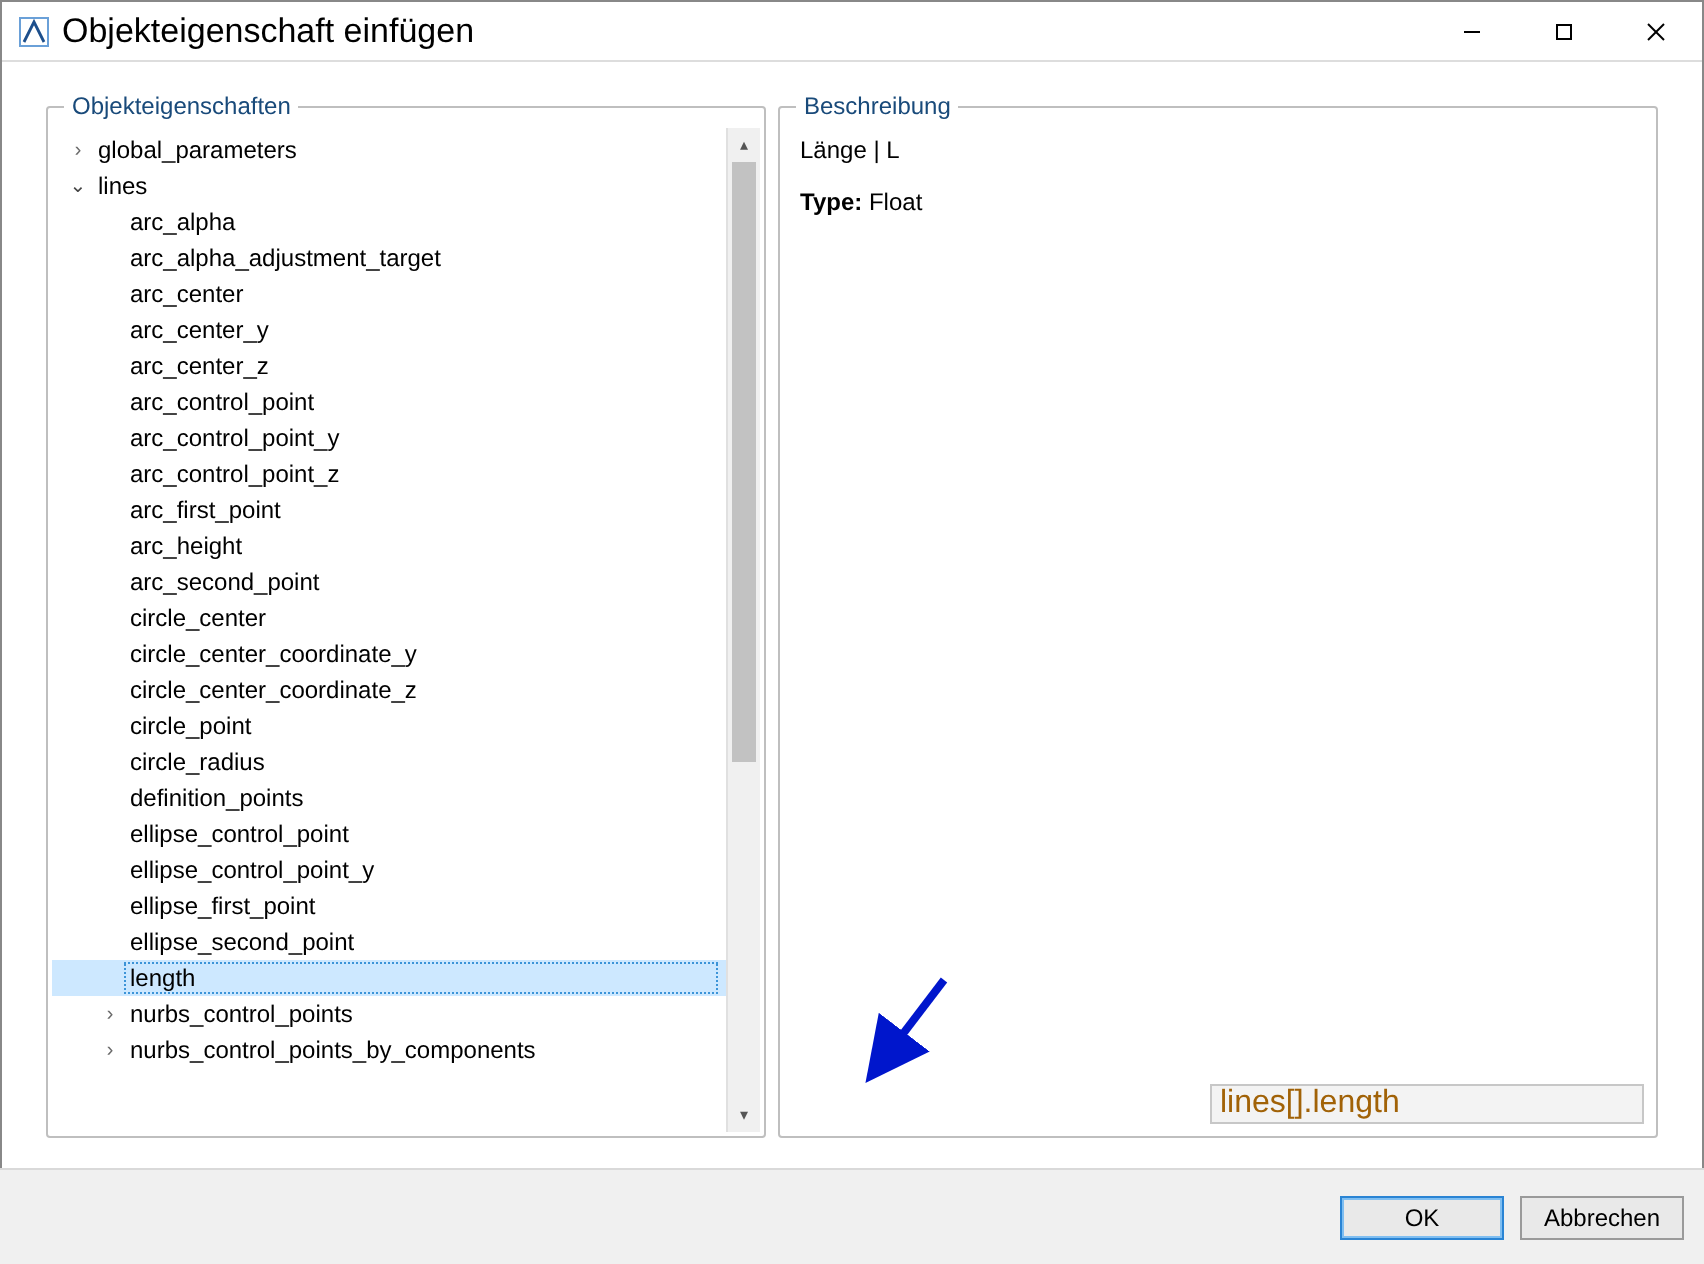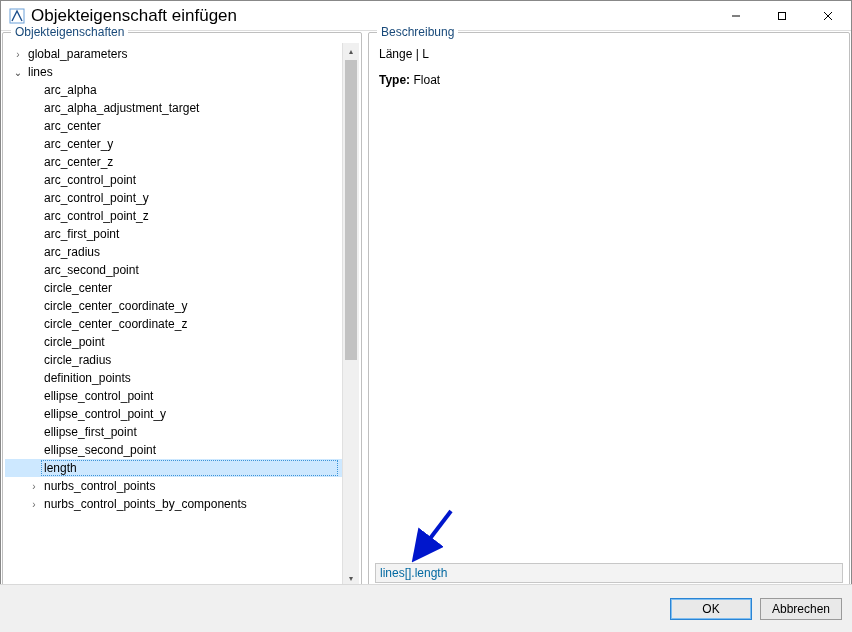--- a/index.html
+++ b/index.html
@@ -35,33 +35,33 @@
     width: 46px; height: 30px;
     display: flex; align-items: center; justify-content: center;
     font-family: "Segoe UI Symbol", sans-serif;
     font-size: 10px;
   }
 
   .content {
     position: absolute;
     top: 30px; left: 0; right: 0;
     height: 562px;
-    padding: 2px;
+    padding: 23px;
     display: flex;
     gap: 6px;
   }
   .panel {
     border: 1px solid #bfbfbf;
     border-radius: 2px;
     padding-top: 0;
     position: relative;
     background: #fff;
   }
   .panel.left { width: 360px; }
-  .panel.right { flex: 1; display: flex; flex-direction: column; gap: 41px; }
+  .panel.right { flex: 1; display: flex; flex-direction: row; gap: 41px; }
   .panel-title {
     position: absolute;
     top: -8px; left: 8px;
     background: #fff;
     padding: 0 4px;
     color: #194a7a;
     font-size: 12px;
   }
 
   .tree-wrap {
@@ -148,22 +148,22 @@
     margin: 6px;
     margin-top: auto;
   }
   .path-input {
     width: 100%;
     height: 20px;
     border: 1px solid #c7c7c7;
     background: #f3f3f3;
     padding: 1px 4px;
     font-family: inherit;
-    font-size: 12px;
-    color: #0369a1;
+    font-size: 16px;
+    color: #a16207;
   }
 
   .footer {
     position: absolute;
     left: 0; right: 0; bottom: 0;
     height: 48px;
     border-top: 1px solid #d9d9d9;
     background: #f0f0f0;
     display: flex;
     justify-content: flex-end;
@@ -251,21 +251,21 @@
           <div class="tree-row level2">
             <span class="label">arc_control_point_y</span>
           </div>
           <div class="tree-row level2">
             <span class="label">arc_control_point_z</span>
           </div>
           <div class="tree-row level2">
             <span class="label">arc_first_point</span>
           </div>
           <div class="tree-row level2">
-            <span class="label">arc_radius</span>
+            <span class="label">arc_height</span>
           </div>
           <div class="tree-row level2">
             <span class="label">arc_second_point</span>
           </div>
           <div class="tree-row level2">
             <span class="label">circle_center</span>
           </div>
           <div class="tree-row level2">
             <span class="label">circle_center_coordinate_y</span>
           </div>

